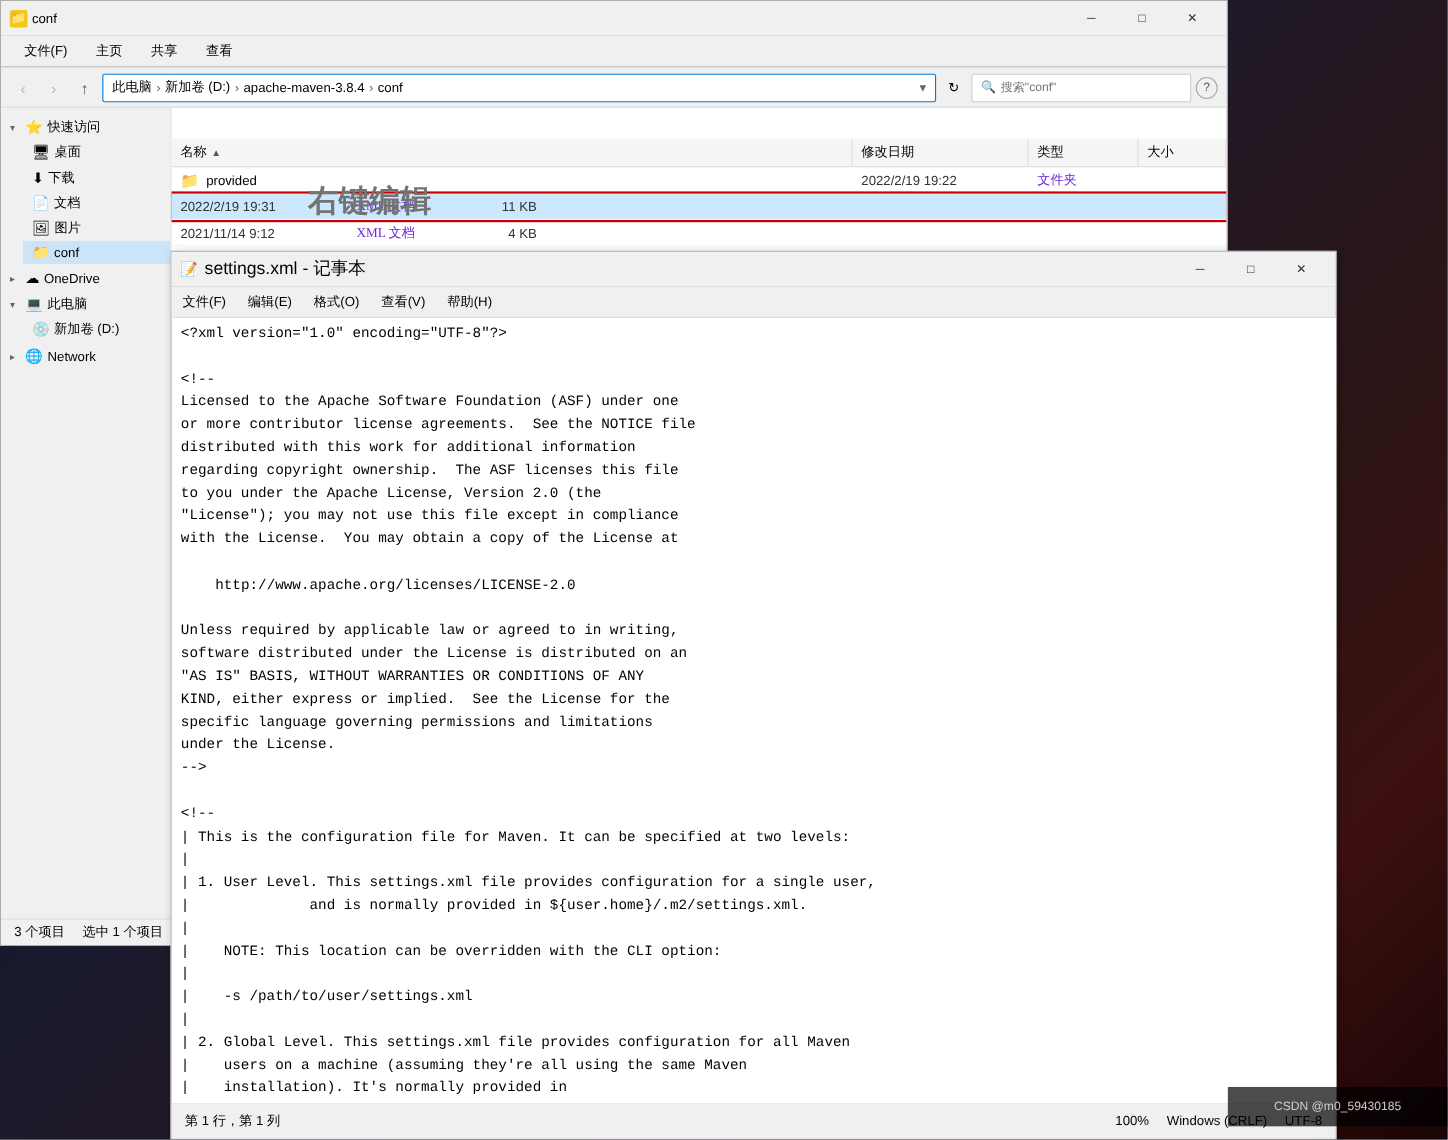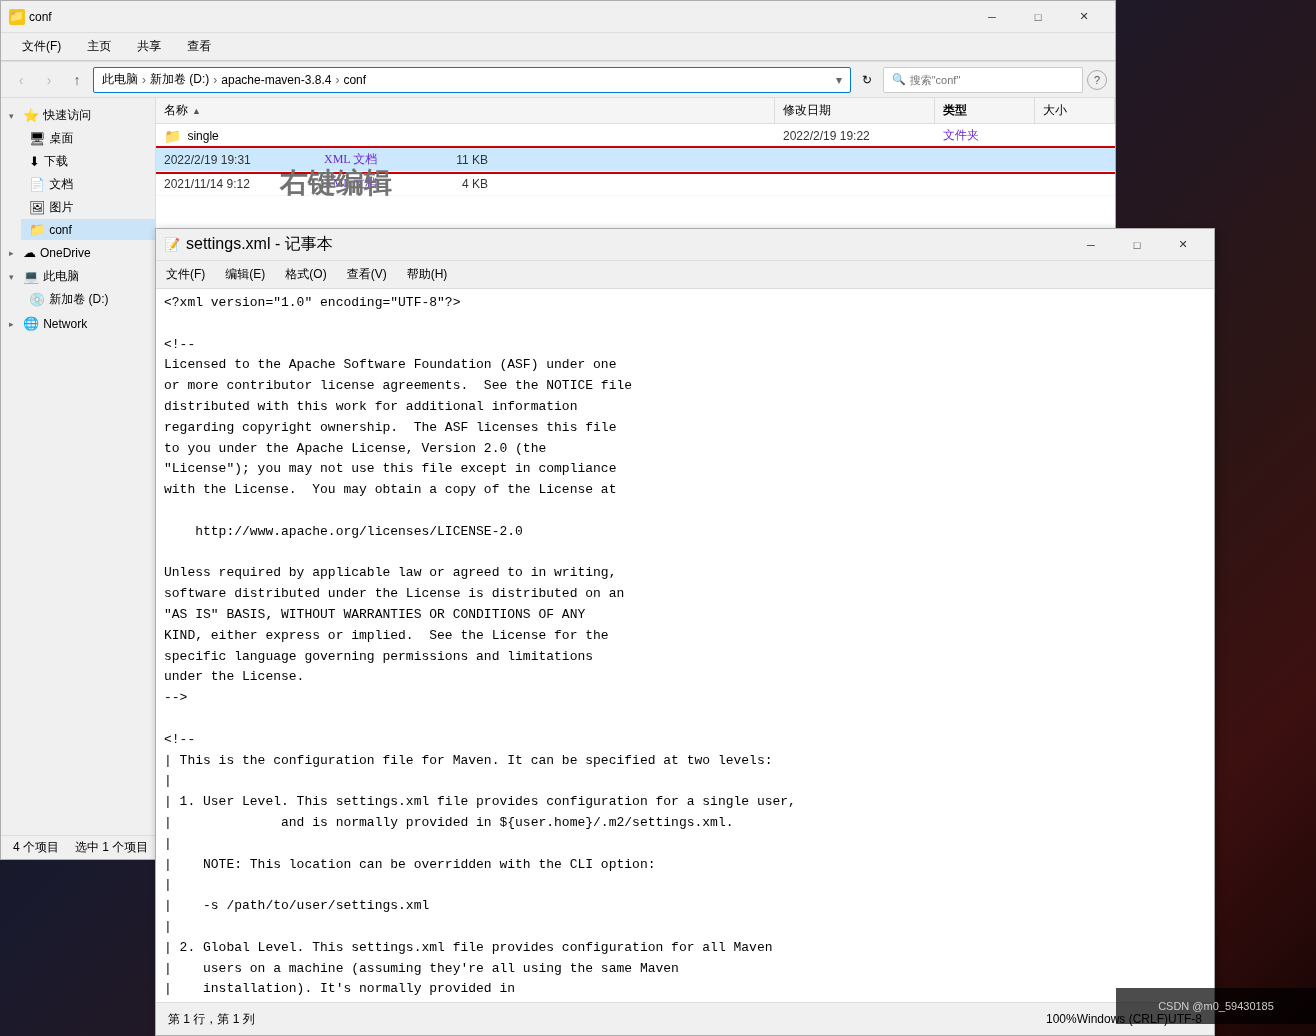--- a/index.html
+++ b/index.html
@@ -78,29 +78,29 @@
     .sidebar-item {
       display: flex; align-items: center; padding: 3px 8px; cursor: pointer;
       font-size: 12px; color: #000; gap: 4px;
     }
     .sidebar-item.selected { background: #cce4f7; }
 
     
     .file-area { flex: 1; background: #fff; display: flex; flex-direction: column; }
     .file-list-header {
       display: flex; align-items: flex-start; border-bottom: 1px solid #ddd;
-      background: #f5f5f5; height: 26px; padding: 0;
+      background: #f5f5f5; height: 26px; padding: 0; margin-top: 28px;
     }
     .col-header {
       padding: 0 8px; font-size: 12px; color: #000; cursor: pointer;
       border-right: 1px solid #ddd; height: 100%; display: flex; align-items: center; gap: 4px;
     }
     .col-name { flex: 2; min-width: 200px; }
     .col-date { width: 160px; }
-    .col-type { width: 100px; font-weight: bold; }
+    .col-type { width: 100px; }
     .col-size { width: 80px; }
     .col-sort-icon { font-size: 9px; color: #555; }
 
     .file-list { flex: 1; overflow-y: auto; }
     .file-row {
       display: flex; align-items: center; height: 24px; padding: 0; cursor: pointer; border-bottom: 1px solid #f5f5f5;
     }
     .file-row.selected { background: #cce8ff; }
     .file-cell { padding: 0 8px; font-size: 12px; height: 100%; display: flex; align-items: center; }
     .file-cell-name { flex: 2; min-width: 200px; gap: 6px; display: flex; align-items: center; }
@@ -143,21 +143,21 @@
       font-size: 13px; line-height: 1.6; color: #000; white-space: pre-wrap; background: #fff;
       position: relative;
     }
     .notepad-line { min-height: 1.6em; }
 
     .notepad-statusbar {
       height: 24px; background: #f0f0f0; border-top: 1px solid #ddd;
       display: flex; align-items: center; padding: 16px 12px; justify-content: space-between;
       font-size: 12px;
     }
-    .notepad-status-right { display: flex; gap: 0; align-items: flex-end; }
+    .notepad-status-right { display: flex; gap: 16px; align-items: flex-end; }
 
     
     .csdn-watermark {
       position: absolute; bottom: 12px; right: 0; width: 200px; height: 36px;
       background: rgba(0,0,0,0.7); display: flex; align-items: center; justify-content: center;
       color: #ccc; font-size: 11px;
     }
   </style>
 </head>
 <body>
@@ -288,21 +288,21 @@
         </div>
         <div class="col-header col-size">
           <span>大小</span>
         </div>
       </div>
       <div class="file-list">
 
         <div class="file-row">
           <div class="file-cell file-cell-name">
             <span class="folder-icon">📁</span>
-            <span>single</span>
+            <span>provided</span>
           </div>
           <div class="file-cell file-cell-date">2022/2/19 19:22</div>
           <div class="file-cell file-cell-type">文件夹</div>
           <div class="file-cell file-cell-size"></div>
         </div>
 
         <div class="file-row selected" style="outline: 2px solid #cc0000;">
           <div class="file-cell file-cell-date">2022/2/19 19:31</div>
           <div class="file-cell file-cell-type">XML 文档</div>
           <div class="file-cell file-cell-size">11 KB</div>
@@ -311,21 +311,21 @@
         <div class="file-row">
           <div class="file-cell file-cell-date">2021/11/14 9:12</div>
           <div class="file-cell file-cell-type">XML 文档</div>
           <div class="file-cell file-cell-size">4 KB</div>
         </div>
       </div>
     </div>
   </div>
 
   <div class="status-bar">
-    <span>4 个项目</span>
+    <span>3 个项目</span>
     <span>选中 1 个项目</span>
   </div>
 </div>
 
 <div class="annotation-overlay">右键编辑</div>
 
 <div class="notepad-window">
 
   <div class="notepad-titlebar">
     <div class="notepad-title-left">

